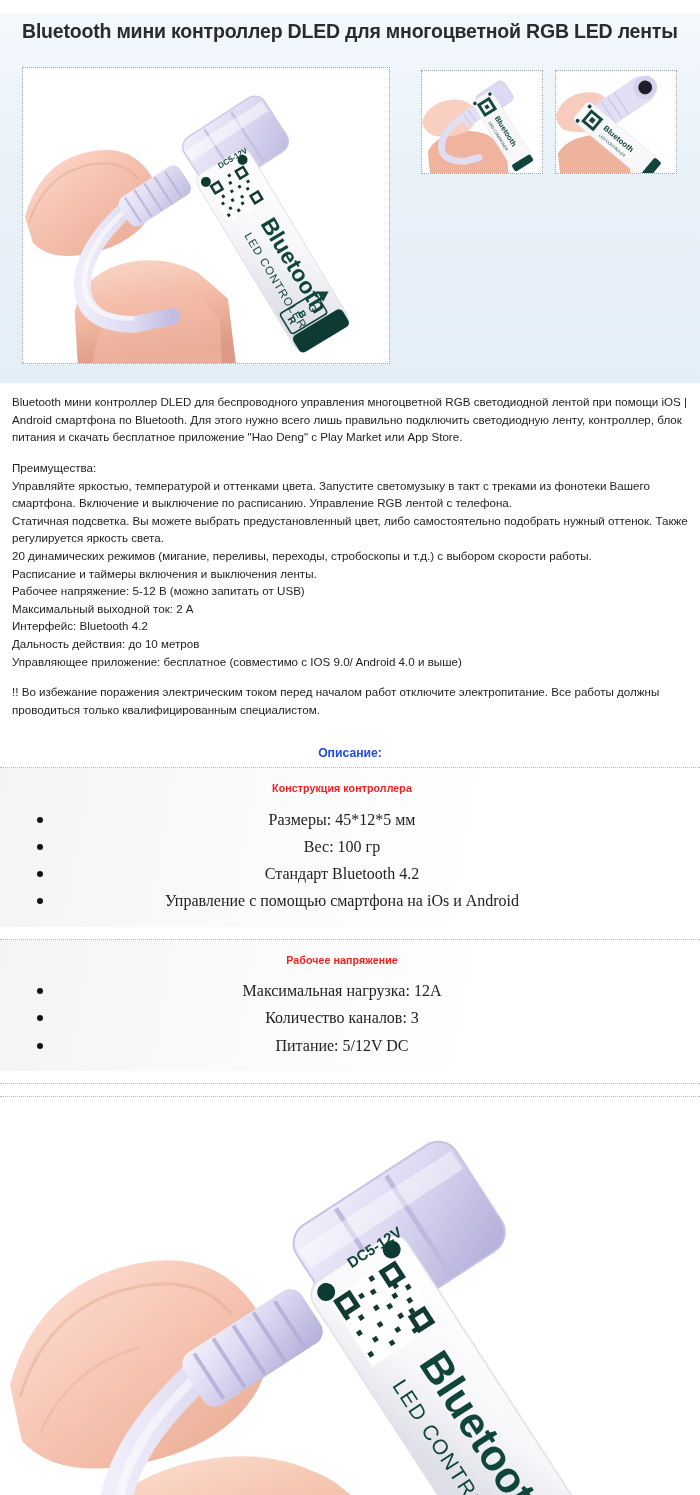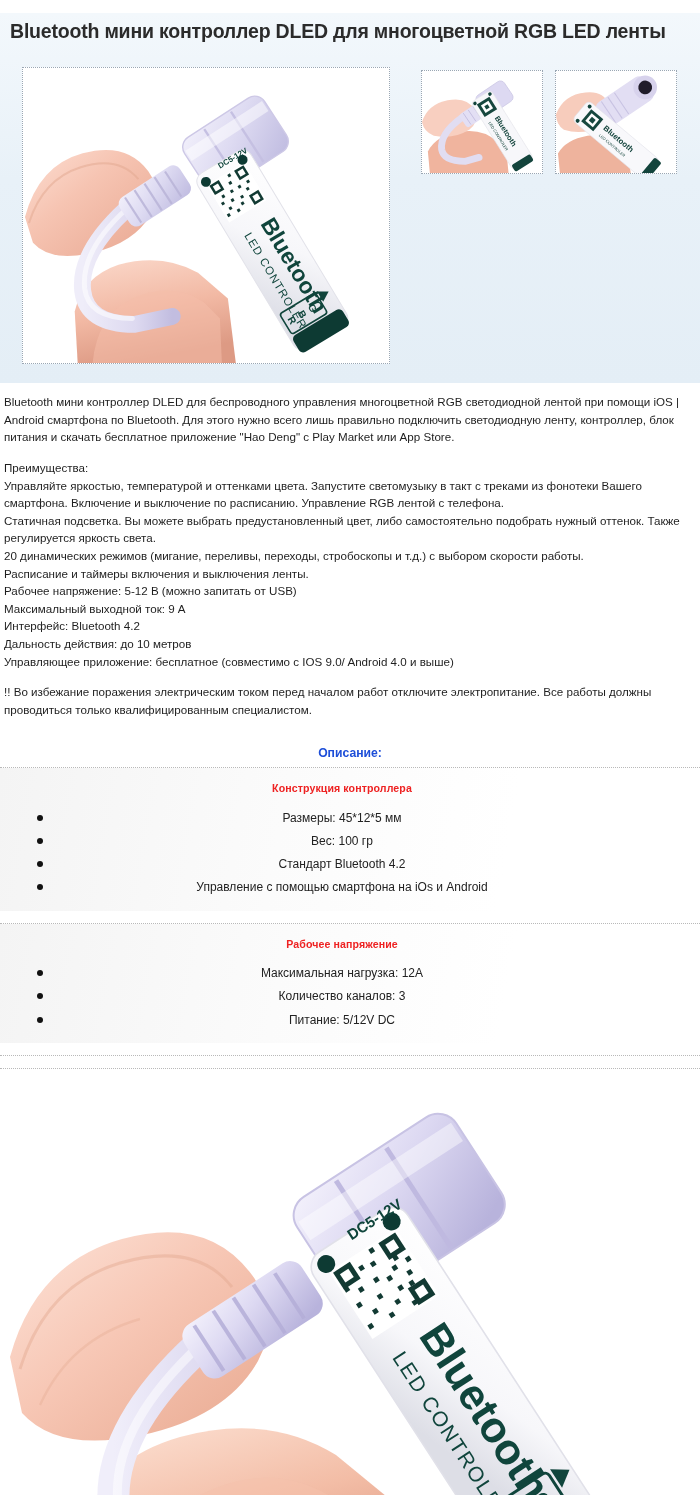--- a/index.html
+++ b/index.html
@@ -24,21 +24,21 @@
   .hero-panel {
     background: linear-gradient(to bottom, #f3f8fc 0%, #e8f1f8 45%, #e4eef6 100%);
     padding: 0 0 18px 0;
     position: relative;
   }
   .page-title {
     font-size: 19.5px;
     font-weight: bold;
     line-height: 1.28;
     color: #2b2b2b;
-    padding: 6px 10px 8px 10px;
+    padding: 6px 10px 8px 22px;
     letter-spacing: -0.2px;
   }
 
   .gallery {
     position: relative;
     height: 300px;
   }
   .main-photo-wrap {
     position: absolute;
     left: 22px;
@@ -61,21 +61,21 @@
     overflow: hidden;
   }
   .thumb-1 { left: 421px; }
   .thumb-2 { left: 555px; }
 
   
   .photo-svg { display: block; width: 100%; height: 100%; }
 
   
   .body-copy {
-    padding: 10px 4px 0 4px;
+    padding: 10px 4px 0 12px;
     font-size: 11.6px;
     line-height: 1.52;
     color: #1e1e1e;
   }
   .body-copy p { margin: 0 0 0 0; }
   .para-gap { height: 13px; }
 
   
   .section-heading {
     text-align: center;
@@ -107,24 +107,25 @@
     letter-spacing: 0.1px;
   }
   .spec-list {
     list-style: none;
     margin: 0;
     padding: 0;
   }
   .spec-item {
     position: relative;
     text-align: center;
-    font-size: 12px;
+    font-size: 16px;
     line-height: 1;
     padding: 5.5px 0 5.6px 0;
     color: #222222;
+    font-family: Liberation Serif, serif;
   }
   .spec-item .bullet {
     position: absolute;
     left: 37px;
     top: 50%;
     transform: translateY(-50%);
     width: 6px;
     height: 6px;
     border-radius: 50%;
     background: #111111;
@@ -320,21 +321,21 @@
 
   <div class="body-copy">
     <p>Bluetooth мини контроллер DLED для беспроводного управления многоцветной RGB светодиодной лентой при помощи iOS | Android смартфона по Bluetooth. Для этого нужно всего лишь правильно подключить светодиодную ленту, контроллер, блок питания и скачать бесплатное приложение "Hao Deng" с Play Market или App Store.</p>
     <div class="para-gap"></div>
     <p>Преимущества:</p>
     <p>Управляйте яркостью, температурой и оттенками цвета. Запустите светомузыку в такт с треками из фонотеки Вашего смартфона. Включение и выключение по расписанию. Управление RGB лентой с телефона.</p>
     <p>Статичная подсветка. Вы можете выбрать предустановленный цвет, либо самостоятельно подобрать нужный оттенок. Также регулируется яркость света.</p>
     <p>20 динамических режимов (мигание, переливы, переходы, стробоскопы и т.д.) с выбором скорости работы.</p>
     <p>Расписание и таймеры включения и выключения ленты.</p>
     <p>Рабочее напряжение: 5-12 В (можно запитать от USB)</p>
-    <p>Максимальный выходной ток: 9 А</p>
+    <p>Максимальный выходной ток: 2 А</p>
     <p>Интерфейс: Bluetooth 4.2</p>
     <p>Дальность действия: до 10 метров</p>
     <p>Управляющее приложение:  бесплатное (совместимо с IOS 9.0/ Android 4.0 и выше)</p>
     <div class="para-gap"></div>
     <p>!! Во избежание поражения электрическим током перед началом работ отключите электропитание. Все работы должны проводиться только квалифицированным специалистом.</p>
   </div>
 
   <div class="section-heading">Описание:</div>
   <hr class="dotted-rule">
 

